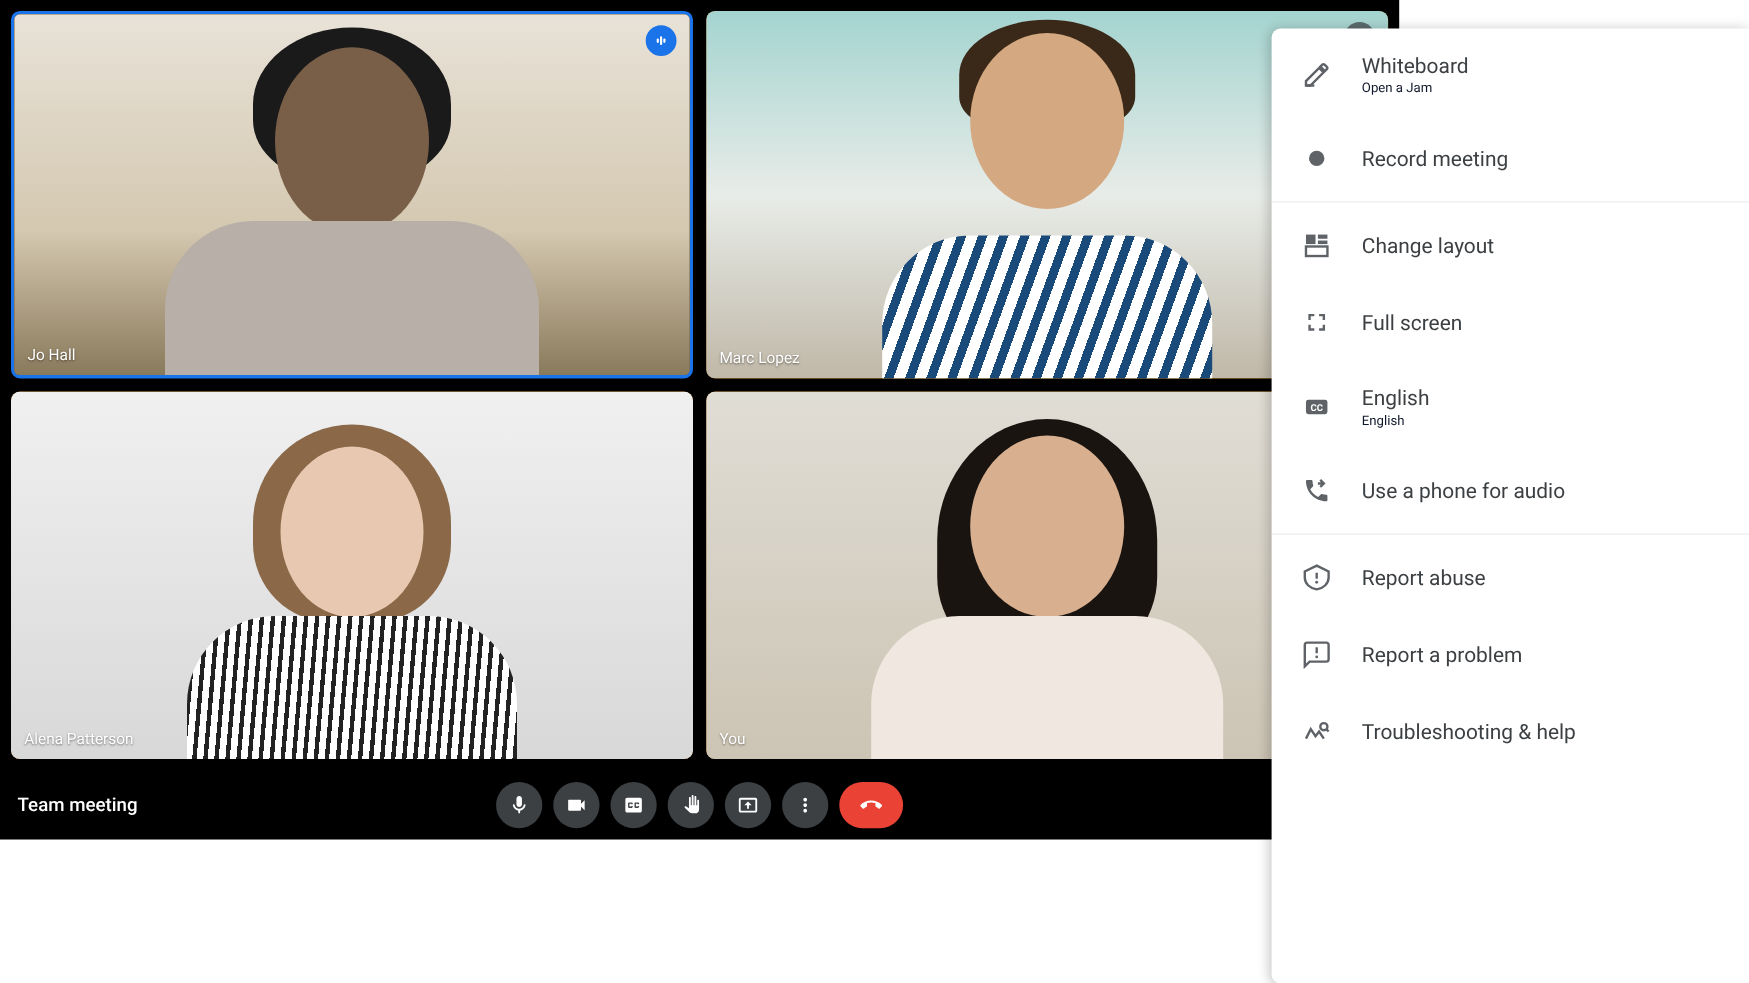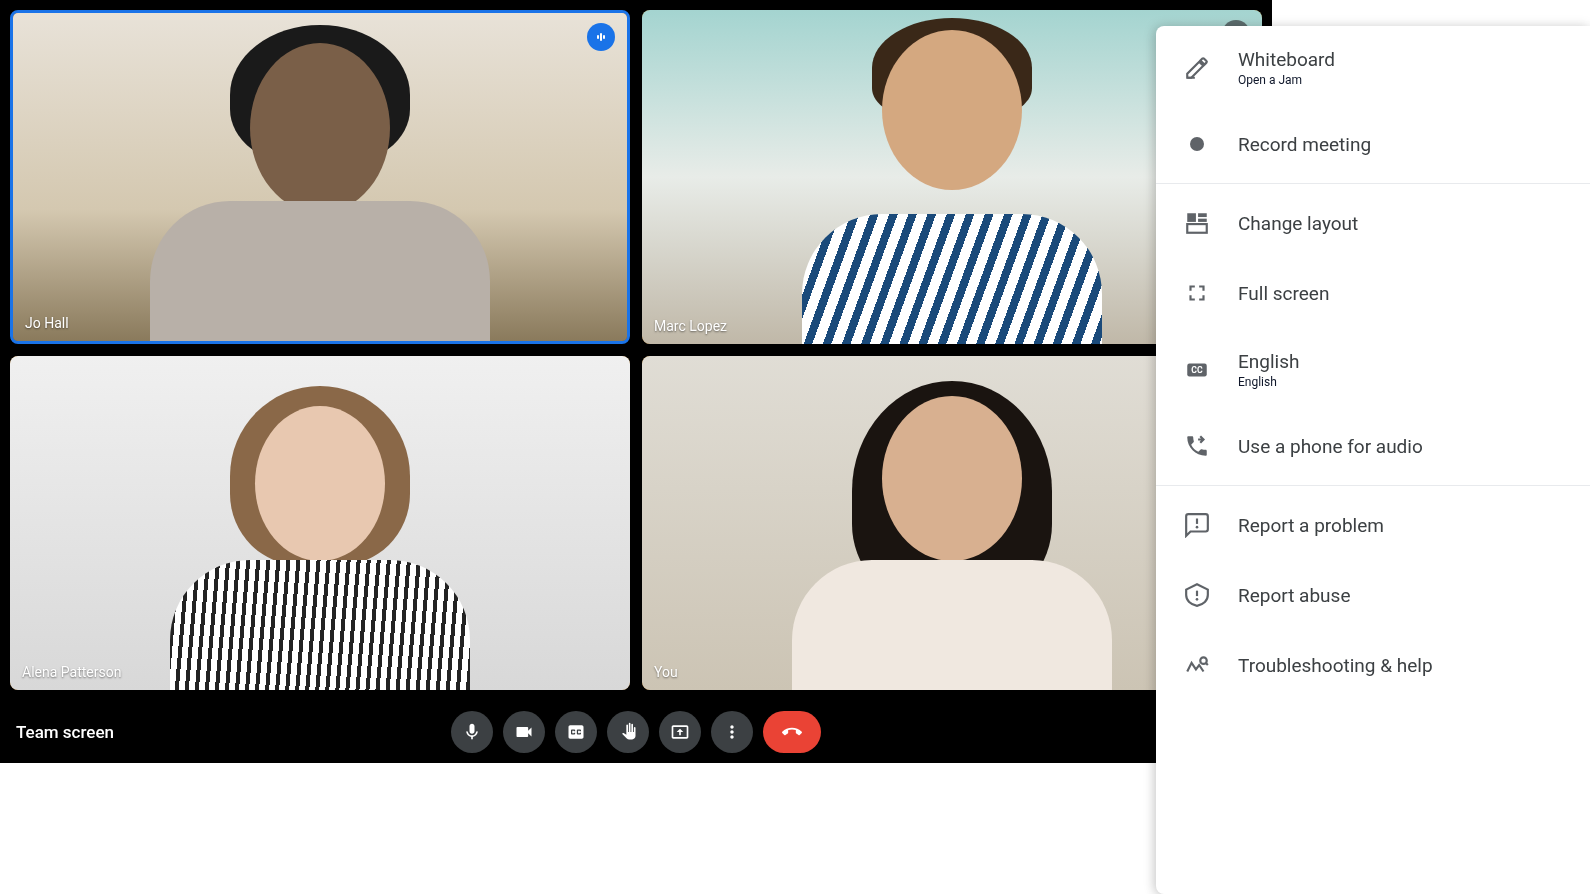--- a/index.html
+++ b/index.html
@@ -262,21 +262,21 @@
             <div class="head"></div>
             <div class="shoulders"></div>
           </div>
       </div>
       <span class="participant-name">You</span>
     </div>
 
   </div>
 
   <div class="bottom-bar">
-    <span class="meeting-name">Team screen</span>
+    <span class="meeting-name">Team meeting</span>
     <div class="controls">
       <button class="ctrl-btn" aria-label="Microphone">
         <svg viewBox="0 0 24 24">
             <path d="M12 14c1.66 0 3-1.34 3-3V5c0-1.66-1.34-3-3-3S9 3.34 9 5v6c0 1.66 1.34 3 3 3zm5.91-3c-.49 0-.9.36-.98.85C16.52 14.2 14.47 16 12 16s-4.52-1.8-4.93-4.15c-.08-.49-.49-.85-.98-.85-.61 0-1.09.54-1 1.14.49 3 2.89 5.35 5.91 5.78V20c0 .55.45 1 1 1s1-.45 1-1v-2.08c3.02-.43 5.42-2.78 5.91-5.78.1-.6-.39-1.14-1-1.14z"></path>
           </svg>
       </button>
       <button class="ctrl-btn" aria-label="Camera">
         <svg viewBox="0 0 24 24">
             <path d="M17 10.5V7c0-.55-.45-1-1-1H4c-.55 0-1 .45-1 1v10c0 .55.45 1 1 1h12c.55 0 1-.45 1-1v-3.5l4 4v-11l-4 4z"></path>
           </svg>
@@ -376,42 +376,42 @@
         </svg>
     </span>
     <span class="menu-label">Use a phone for audio</span>
   </div>
 
   <div class="menu-divider"></div>
 
   <div class="menu-item">
     <span class="menu-icon">
       <svg viewBox="0 0 24 24">
+          <path d="M12 2l10 5v5c0 5-4 9-10 10C6 21 2 17 2 12V7l10-5z" fill="none" stroke="#5f6368" stroke-width="2"></path>
+          <line x1="12" y1="8" x2="12" y2="13" stroke="#5f6368" stroke-width="2"></line>
+          <circle cx="12" cy="16" r="1.2" fill="#5f6368"></circle>
+        </svg>
+    </span>
+    <span class="menu-label">Report abuse</span>
+  </div>
+
+  <div class="menu-item">
+    <span class="menu-icon">
+      <svg viewBox="0 0 24 24">
           <path d="M20 2H4c-1.1 0-2 .9-2 2v18l4-4h14c1.1 0 2-.9 2-2V4c0-1.1-.9-2-2-2z" fill="none" stroke="#5f6368" stroke-width="2"></path>
           <line x1="12" y1="6" x2="12" y2="11" stroke="#5f6368" stroke-width="2"></line>
           <circle cx="12" cy="14" r="1.2" fill="#5f6368"></circle>
         </svg>
     </span>
     <span class="menu-label">Report a problem</span>
   </div>
 
   <div class="menu-item">
     <span class="menu-icon">
       <svg viewBox="0 0 24 24">
-          <path d="M12 2l10 5v5c0 5-4 9-10 10C6 21 2 17 2 12V7l10-5z" fill="none" stroke="#5f6368" stroke-width="2"></path>
-          <line x1="12" y1="8" x2="12" y2="13" stroke="#5f6368" stroke-width="2"></line>
-          <circle cx="12" cy="16" r="1.2" fill="#5f6368"></circle>
-        </svg>
-    </span>
-    <span class="menu-label">Report abuse</span>
-  </div>
-
-  <div class="menu-item">
-    <span class="menu-icon">
-      <svg viewBox="0 0 24 24">
           <path d="M3 18l4-8 4 6 3-4 4 6" fill="none" stroke="#5f6368" stroke-width="2"></path>
           <circle cx="18" cy="8" r="3" fill="none" stroke="#5f6368" stroke-width="2"></circle>
           <line x1="20" y1="10" x2="22" y2="12" stroke="#5f6368" stroke-width="2"></line>
         </svg>
     </span>
     <span class="menu-label">Troubleshooting &amp; help</span>
   </div>
 </div>
 
 </body></html>

